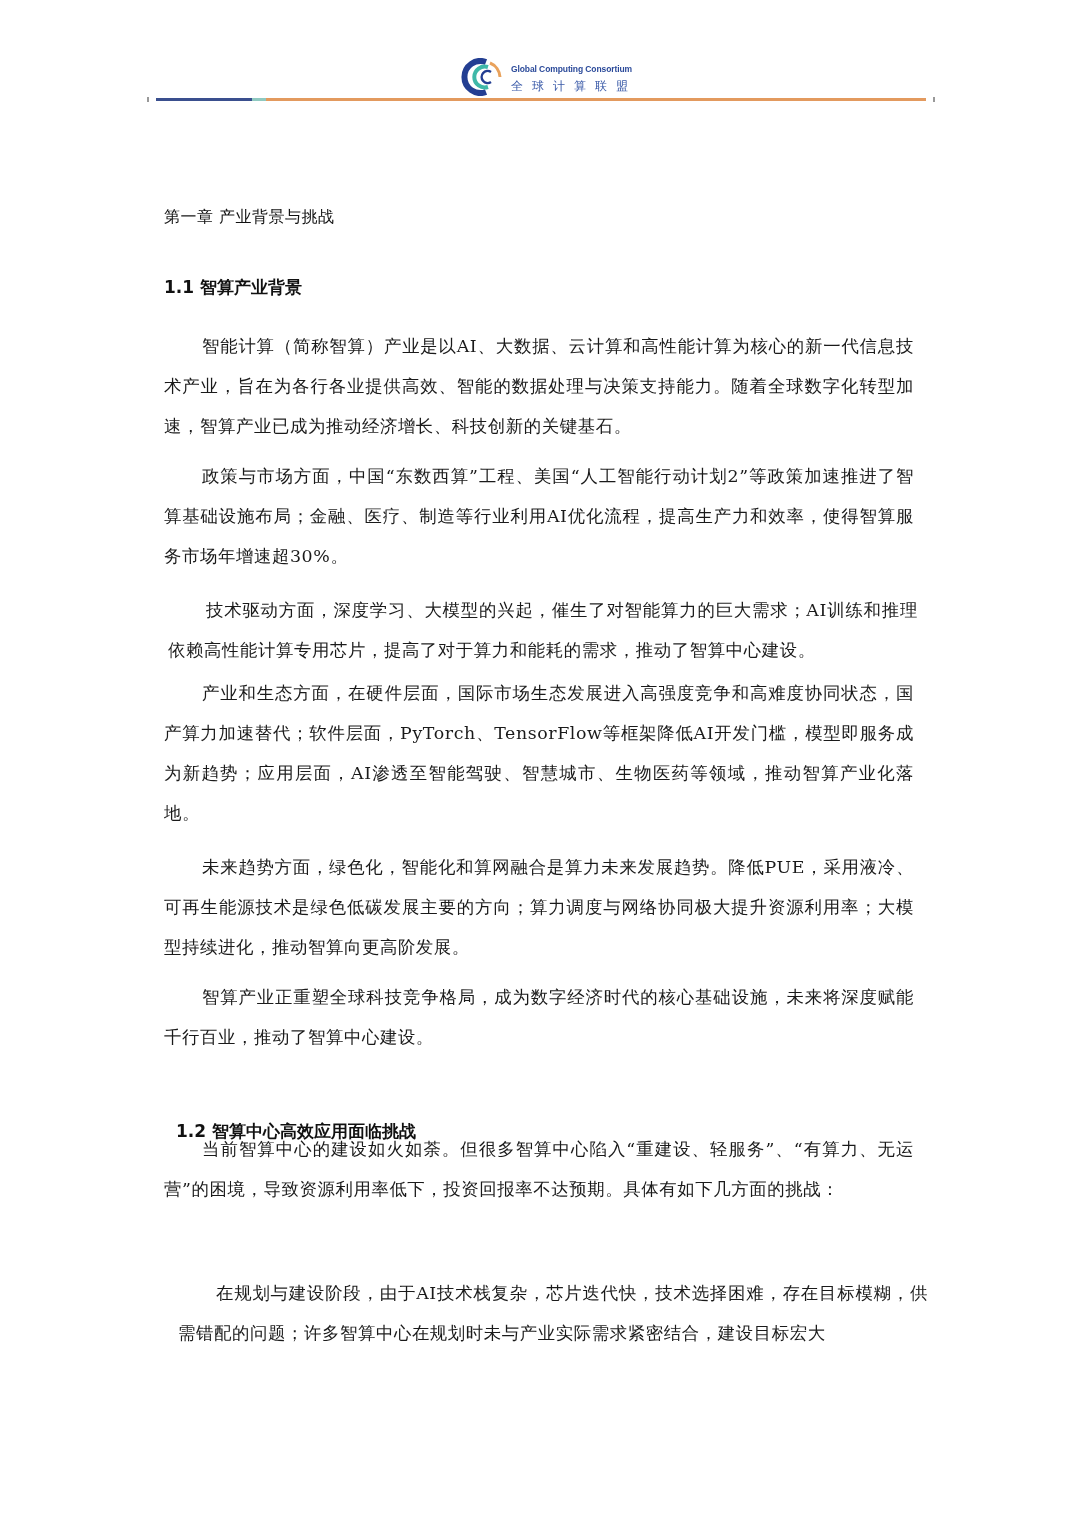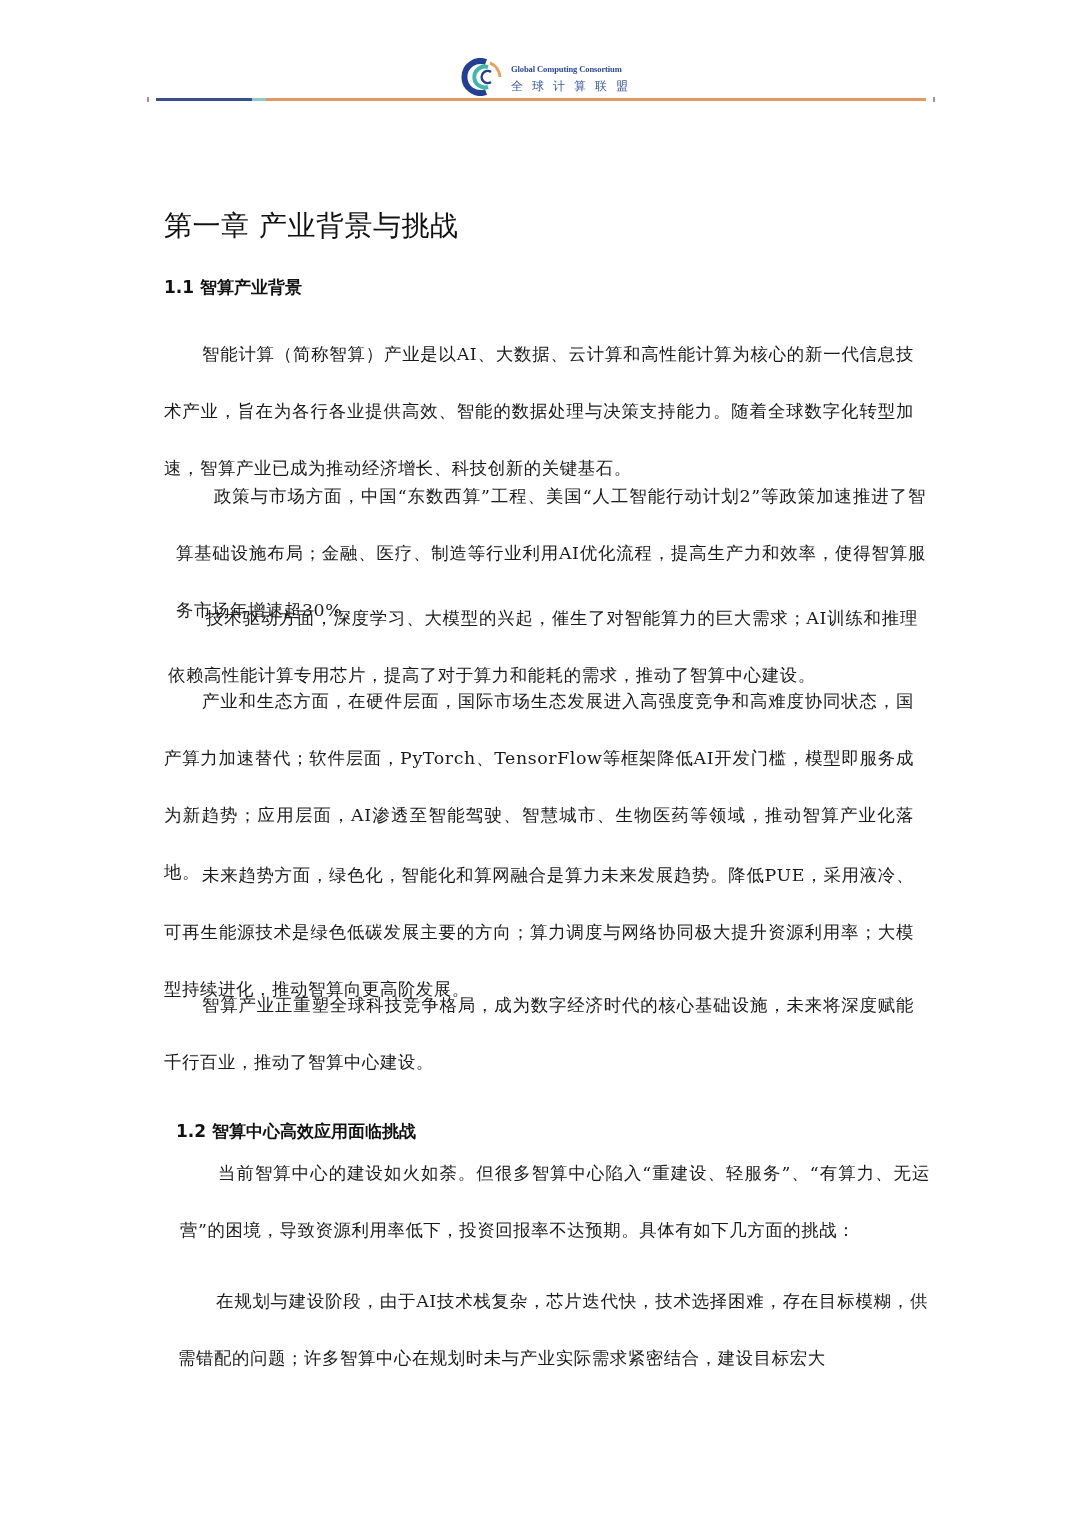--- a/index.html
+++ b/index.html
@@ -1,35 +1,35 @@
 <!DOCTYPE html>
 <html><head>
 <meta charset="utf-8">
 <style>
   html, body { margin: 0; padding: 0; background: #ffffff; }
   body { width: 1080px; height: 1527px; position: relative; overflow: hidden;
          font-family: "DejaVu Serif", "Liberation Serif", serif; color: #1a1a1a; }
   .header { position: absolute; left: 0; top: 0; width: 1080px; height: 110px; }
   .logo { position: absolute; left: 460px; top: 58px; width: 46px; height: 38px; }
-  .logo-text-en { position: absolute; left: 511px; top: 64px; font-family: Liberation Serif, serif;
+  .logo-text-en { position: absolute; left: 511px; top: 64px; font-family: Liberation Sans, sans-serif;
                   font-size: 8.5px; font-weight: bold; color: #2b4a9a; letter-spacing: -0.1px; white-space: nowrap; }
   .logo-text-cn { position: absolute; left: 511px; top: 78px; font-family: "DejaVu Sans", sans-serif;
                   font-size: 12px; color: #3a5aa8; letter-spacing: 9px; white-space: nowrap; }
   .rule { position: absolute; top: 98px; height: 3px; }
   .rule.navy { left: 156px; width: 96px; background: #3a4f8e; }
   .rule.teal { left: 252px; width: 14px; background: #8fc9c0; }
   .rule.orange { left: 266px; width: 660px; background: #e39a5e; }
   .tick { position: absolute; top: 97px; width: 2px; height: 5px; background: #999; }
   .tick.left { left: 147px; }
   .tick.right { left: 933px; }
   .chapter { position: absolute; left: 164px; top: 207px; font-family: "DejaVu Sans", sans-serif;
-             font-size: 28px; font-weight: normal; color: #111; white-space: nowrap; letter-spacing: 0.5px; text-align: center; }
+             font-size: 16px; font-weight: normal; color: #111; white-space: nowrap; letter-spacing: 0.5px; text-align: center; }
   .section { position: absolute; left: 164px; font-family: "DejaVu Sans", sans-serif; font-size: 17px;
              font-weight: bold; color: #111; white-space: nowrap; }
-  .para { position: absolute; left: 164px; width: 750px; font-size: 17.4px; line-height: 57px;
+  .para { position: absolute; left: 164px; width: 750px; font-size: 17.4px; line-height: 40px;
           color: #1a1a1a; text-align: justify; text-indent: 38px; letter-spacing: 0.6px; }
 </style>
 </head>
 <body>
 
 <div class="header">
   <svg class="logo" viewBox="0 0 46 38">
     <path d="M26 4 A16 16 0 1 0 26 34" fill="none" stroke="#233e92" stroke-width="6"></path>
     <path d="M28 9 A10.5 10.5 0 1 0 28 29" fill="none" stroke="#3fb8a8" stroke-width="4"></path>
     <path d="M30 5 A16 16 0 0 1 40 19" fill="none" stroke="#e9a25c" stroke-width="3"></path>
@@ -42,22 +42,22 @@
   <div class="rule teal"></div>
   <div class="rule orange"></div>
   <div class="tick right"></div>
 </div>
 
 <h1 class="chapter" style="margin:0">第一章 产业背景与挑战</h1>
 
 <h2 class="section" style="top:276px;margin:0">1.1 智算产业背景</h2>
 
 <p class="para" style="top:326px;margin:0">智能计算（简称智算）产业是以AI、大数据、云计算和高性能计算为核心的新一代信息技术产业，旨在为各行各业提供高效、智能的数据处理与决策支持能力。随着全球数字化转型加速，智算产业已成为推动经济增长、科技创新的关键基石。</p>
-<p class="para" style="top:456px;margin:12px">政策与市场方面，中国“东数西算”工程、美国“人工智能行动计划2”等政策加速推进了智算基础设施布局；金融、医疗、制造等行业利用AI优化流程，提高生产力和效率，使得智算服务市场年增速超30%。</p>
+<p class="para" style="top:456px;margin:0">政策与市场方面，中国“东数西算”工程、美国“人工智能行动计划2”等政策加速推进了智算基础设施布局；金融、医疗、制造等行业利用AI优化流程，提高生产力和效率，使得智算服务市场年增速超30%。</p>
 <p class="para" style="top:586px;margin:4px">技术驱动方面，深度学习、大模型的兴起，催生了对智能算力的巨大需求；AI训练和推理依赖高性能计算专用芯片，提高了对于算力和能耗的需求，推动了智算中心建设。</p>
 <p class="para" style="top:673px;margin:0">产业和生态方面，在硬件层面，国际市场生态发展进入高强度竞争和高难度协同状态，国产算力加速替代；软件层面，PyTorch、TensorFlow等框架降低AI开发门槛，模型即服务成为新趋势；应用层面，AI渗透至智能驾驶、智慧城市、生物医药等领域，推动智算产业化落地。</p>
 <p class="para" style="top:847px;margin:0">未来趋势方面，绿色化，智能化和算网融合是算力未来发展趋势。降低PUE，采用液冷、可再生能源技术是绿色低碳发展主要的方向；算力调度与网络协同极大提升资源利用率；大模型持续进化，推动智算向更高阶发展。</p>
 <p class="para" style="top:977px;margin:0">智算产业正重塑全球科技竞争格局，成为数字经济时代的核心基础设施，未来将深度赋能千行百业，推动了智算中心建设。</p>
 
 <h2 class="section" style="top:1108px;margin:12px">1.2 智算中心高效应用面临挑战</h2>
 
-<p class="para" style="top:1129px;margin:16px">当前智算中心的建设如火如荼。但很多智算中心陷入“重建设、轻服务”、“有算力、无运营”的困境，导致资源利用率低下，投资回报率不达预期。具体有如下几方面的挑战：</p>
+<p class="para" style="top:1129px;margin:0">当前智算中心的建设如火如荼。但很多智算中心陷入“重建设、轻服务”、“有算力、无运营”的困境，导致资源利用率低下，投资回报率不达预期。具体有如下几方面的挑战：</p>
 <p class="para" style="top:1259px;margin:14px">在规划与建设阶段，由于AI技术栈复杂，芯片迭代快，技术选择困难，存在目标模糊，供需错配的问题；许多智算中心在规划时未与产业实际需求紧密结合，建设目标宏大</p>
 
 </body></html>

